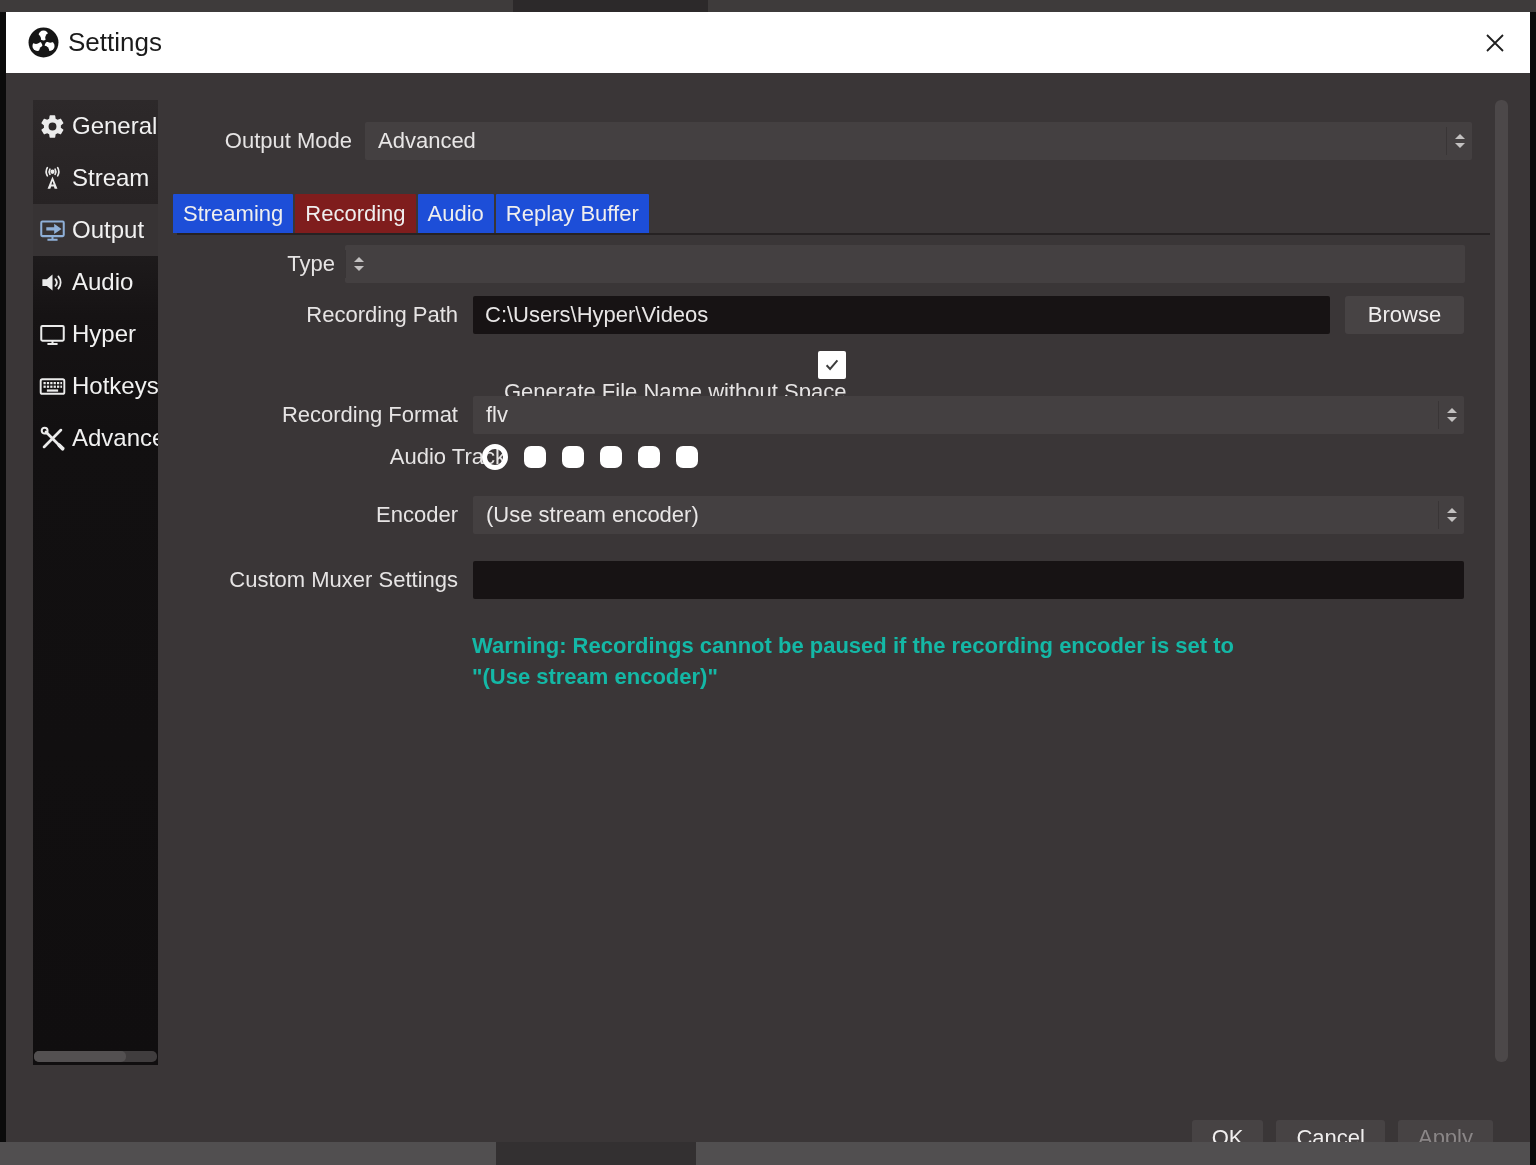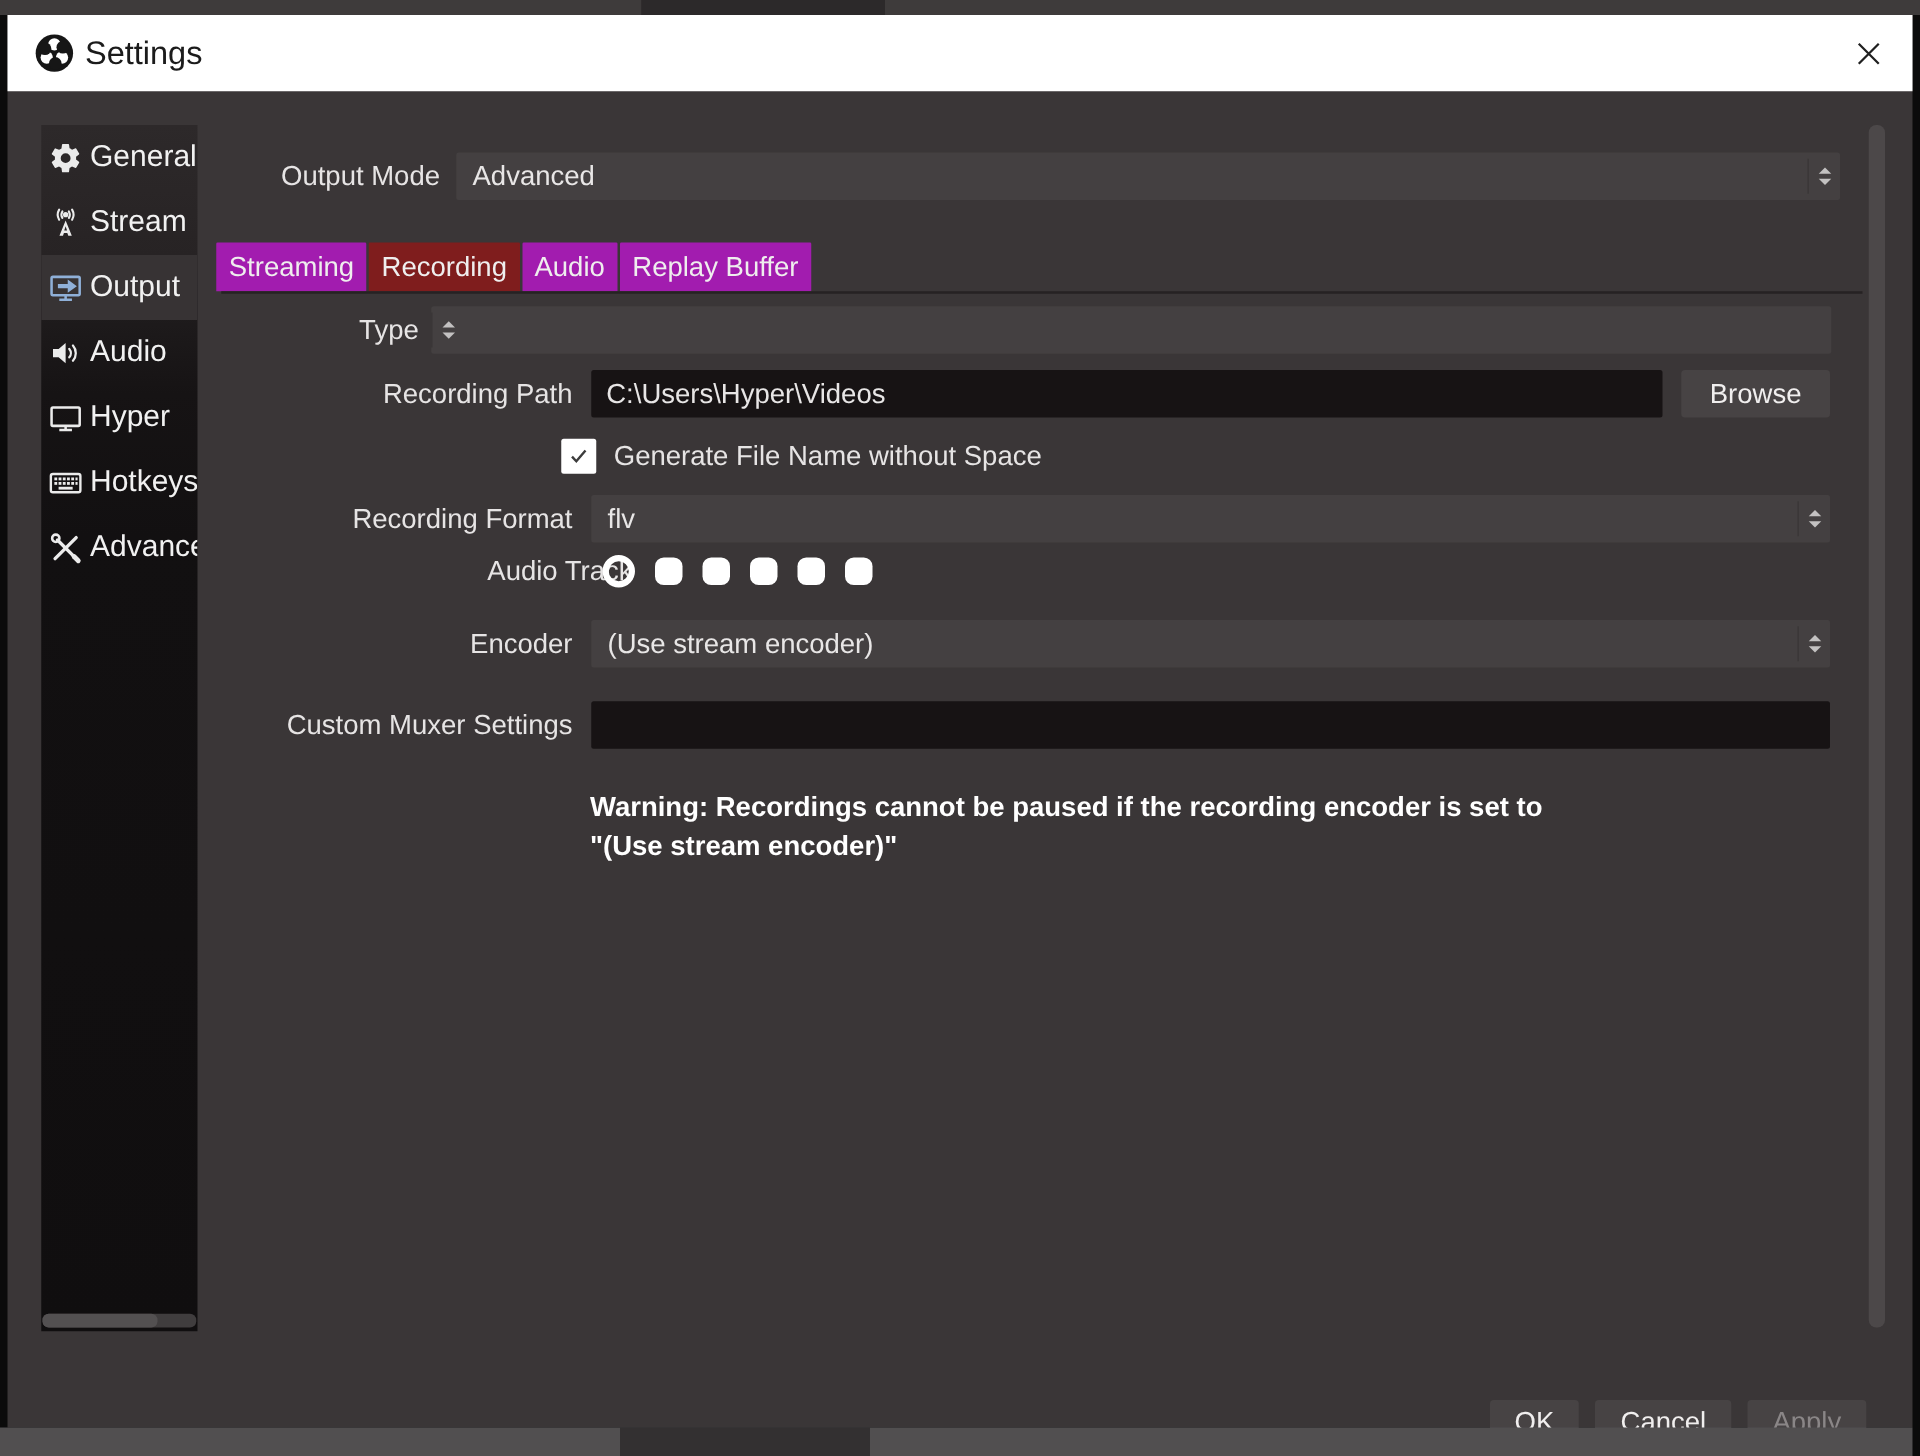--- a/index.html
+++ b/index.html
@@ -46,38 +46,38 @@
   .combobox .spin .up { border-bottom:5px solid #c3c1c1; }
   .combobox .spin .down { border-top:5px solid #c3c1c1; }
   .text-input { position:absolute; height:38px; background:#171314; border:none; border-radius:2px;
                 color:#e8e6e6; font-size:22px; padding:0 12px; font-family:"Liberation Sans",sans-serif; outline:none; }
 
   .push-btn { position:absolute; height:38px; background:#474344; border:none; border-radius:3px;
               color:#f0eeee; font-size:22px; font-family:"Liberation Sans",sans-serif; cursor:pointer; }
 
   
   .tabbar { position:absolute; left:167px; top:182px; display:flex; gap:2px; }
-  .tab { height:39px; line-height:39px; padding:0 10px; font-size:22px; color:#efeeee; background:#a21caf;
+  .tab { height:39px; line-height:39px; padding:0 10px; font-size:22px; color:#efeeee; background:#1d4ed8;
          border-radius:1px 1px 0 0; cursor:pointer; white-space:nowrap; }
   .tab.selected { background:#7f1d1d; }
   .tab-sep { position:absolute; left:171px; top:221px; width:1313px; height:2px; background:#262223; }
 
   
-  .checkbox-row { position:absolute; left:443px; top:339px; display:flex; align-items:center; cursor:pointer; }
+  .checkbox-row { position:absolute; left:484px; top:339px; display:flex; align-items:flex-end; cursor:pointer;flex-direction:column; }
   .checkbox-box { width:28px; height:28px; background:#ffffff; border-radius:2px; display:flex; align-items:center; justify-content:center; }
   .checkbox-row .lbl { margin-left:14px; font-size:22px; color:#e6e4e4; }
 
   
   .tracks { position:absolute; left:476px; top:432px; display:flex; align-items:center; gap:16px; height:26px; }
   .track-ring { width:26px; height:26px; border-radius:50%; border:5px solid #ffffff; background:transparent; cursor:pointer; }
   .track-fill { width:22px; height:22px; border-radius:7px; background:#ffffff; cursor:pointer; }
 
   
   .warning { position:absolute; left:466px; top:618px; width:990px; font-size:22px; font-weight:bold;
-             color:#ffffff; line-height:31px; }
+             color:#14b8a6; line-height:31px; }
 
   
   .footer { position:absolute; right:37px; top:1070px; display:flex; gap:13px;margin-top:38px; }
   .footer .push-btn { position:static; height:36px; padding:0 20px; }
   .footer .push-btn.disabled { color:#8a8687; cursor:default; }
 </style>
 </head>
 <body>
 
 <div class="top-strip">

